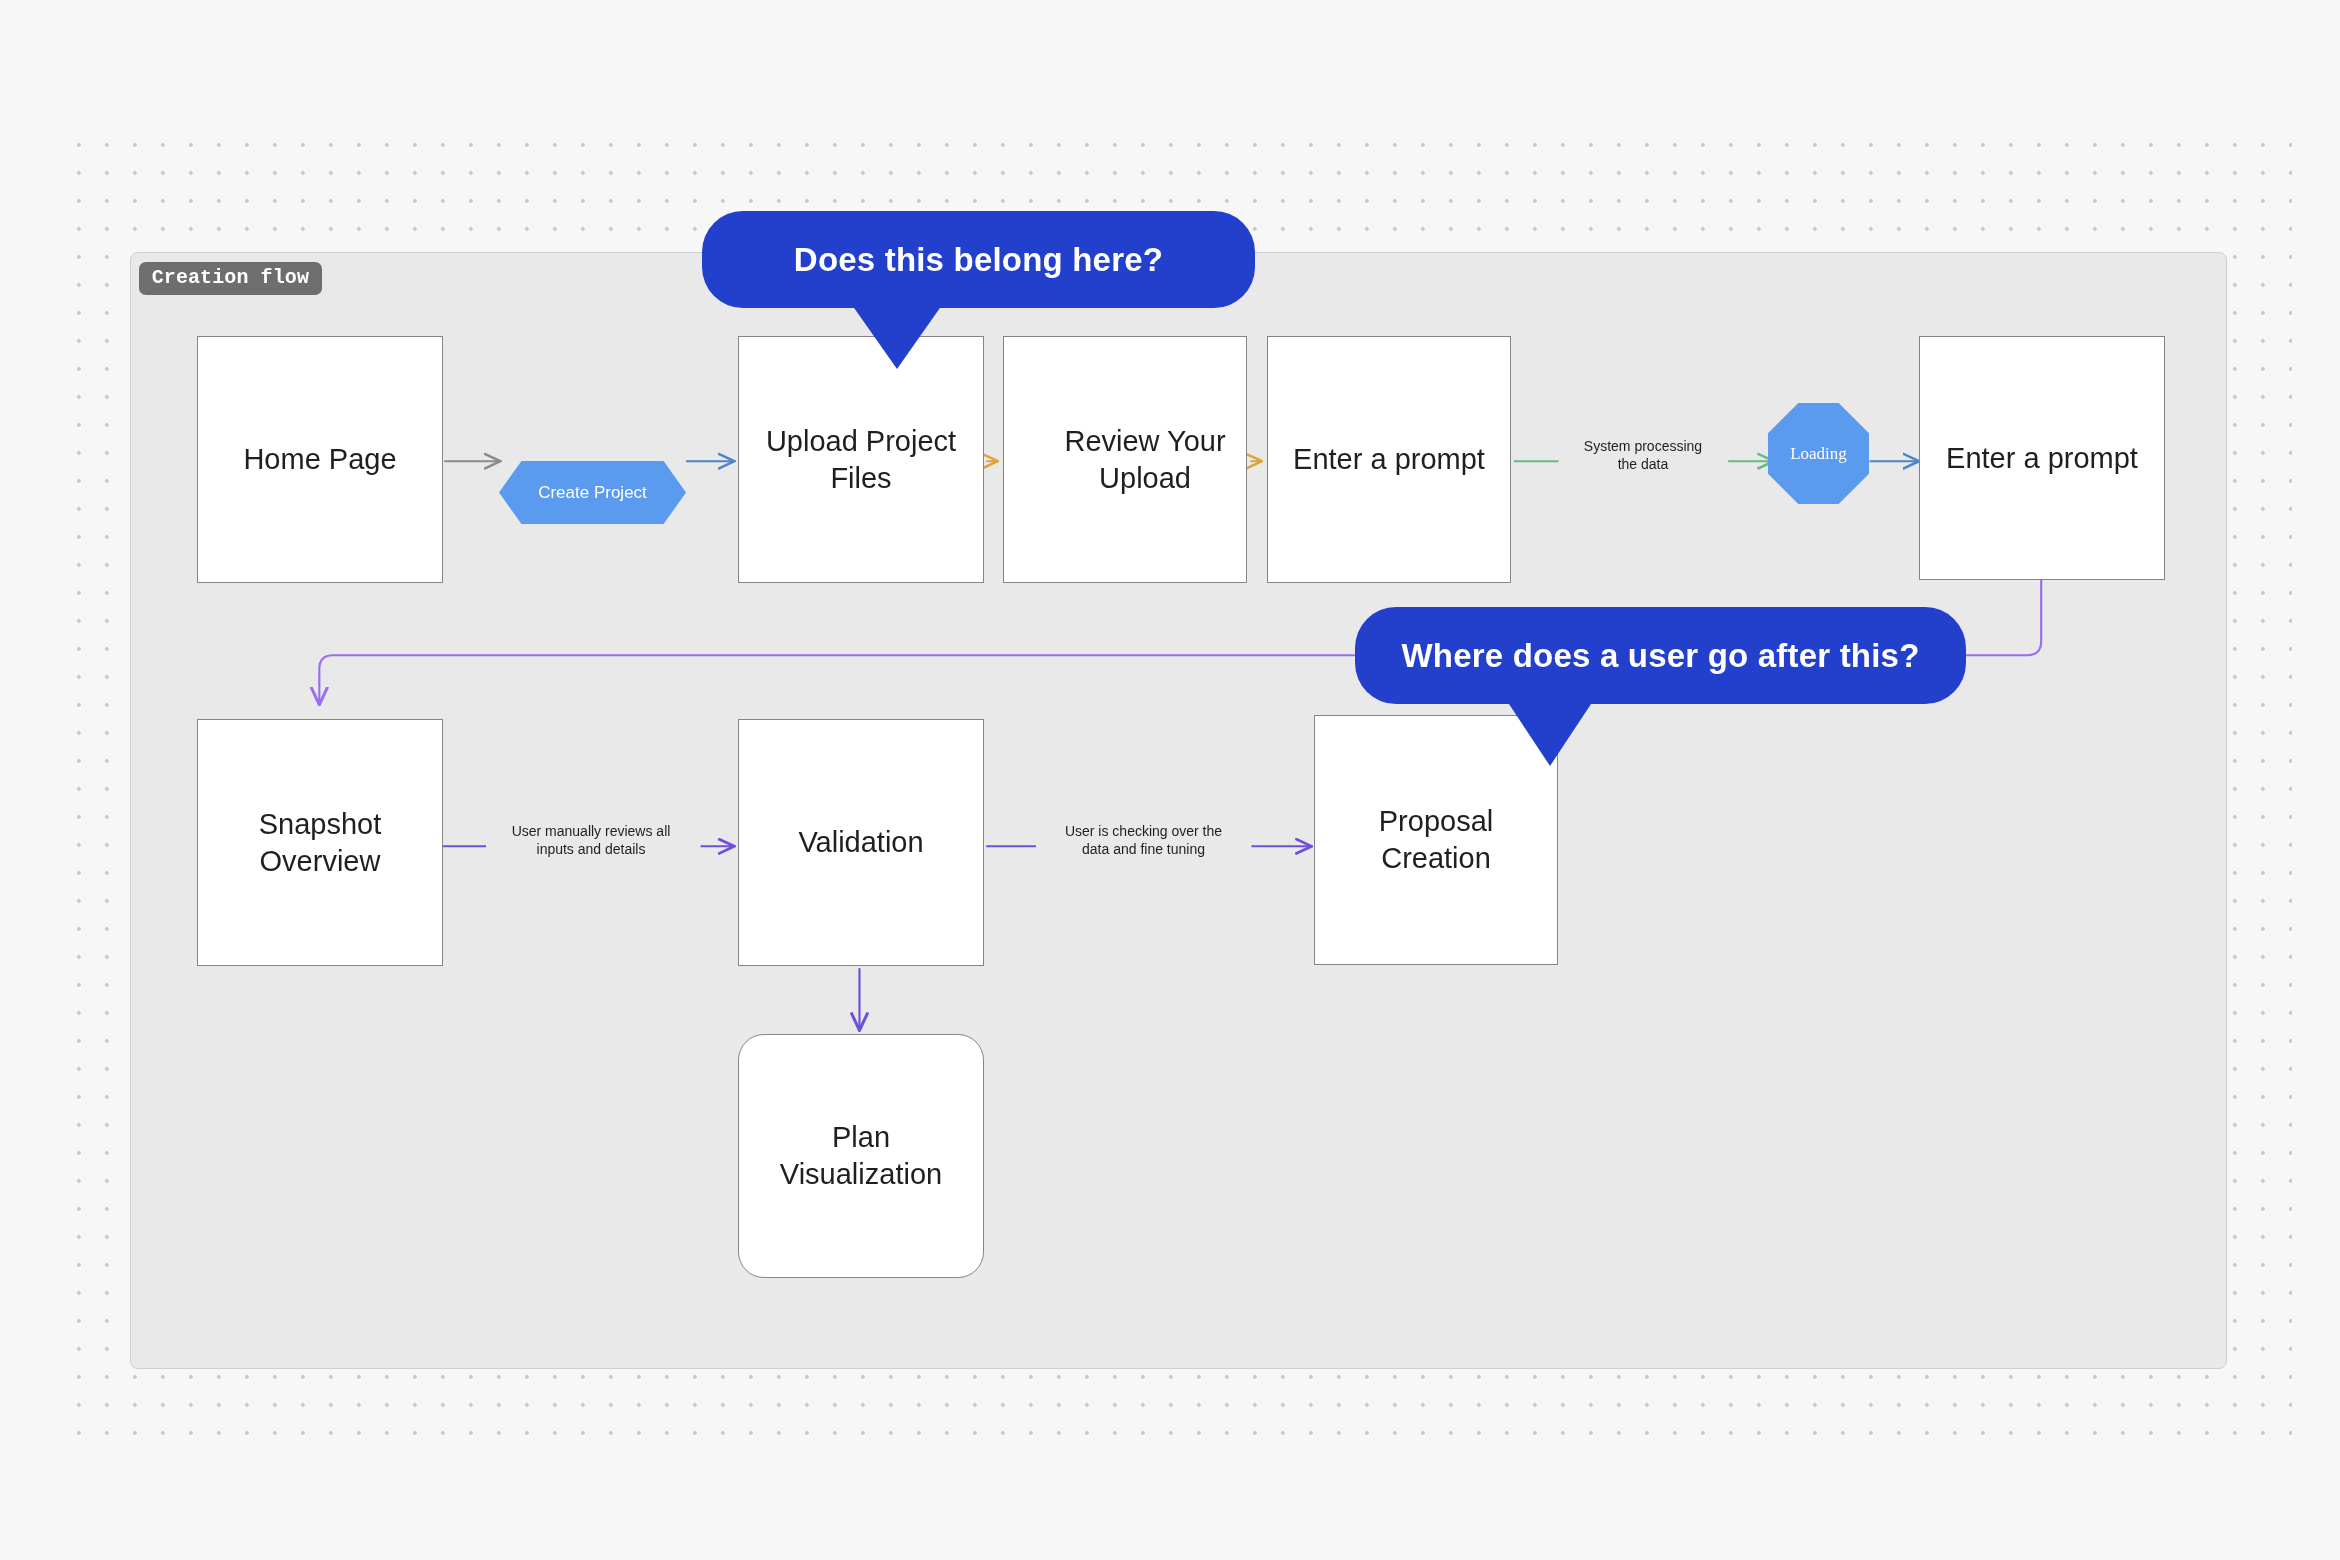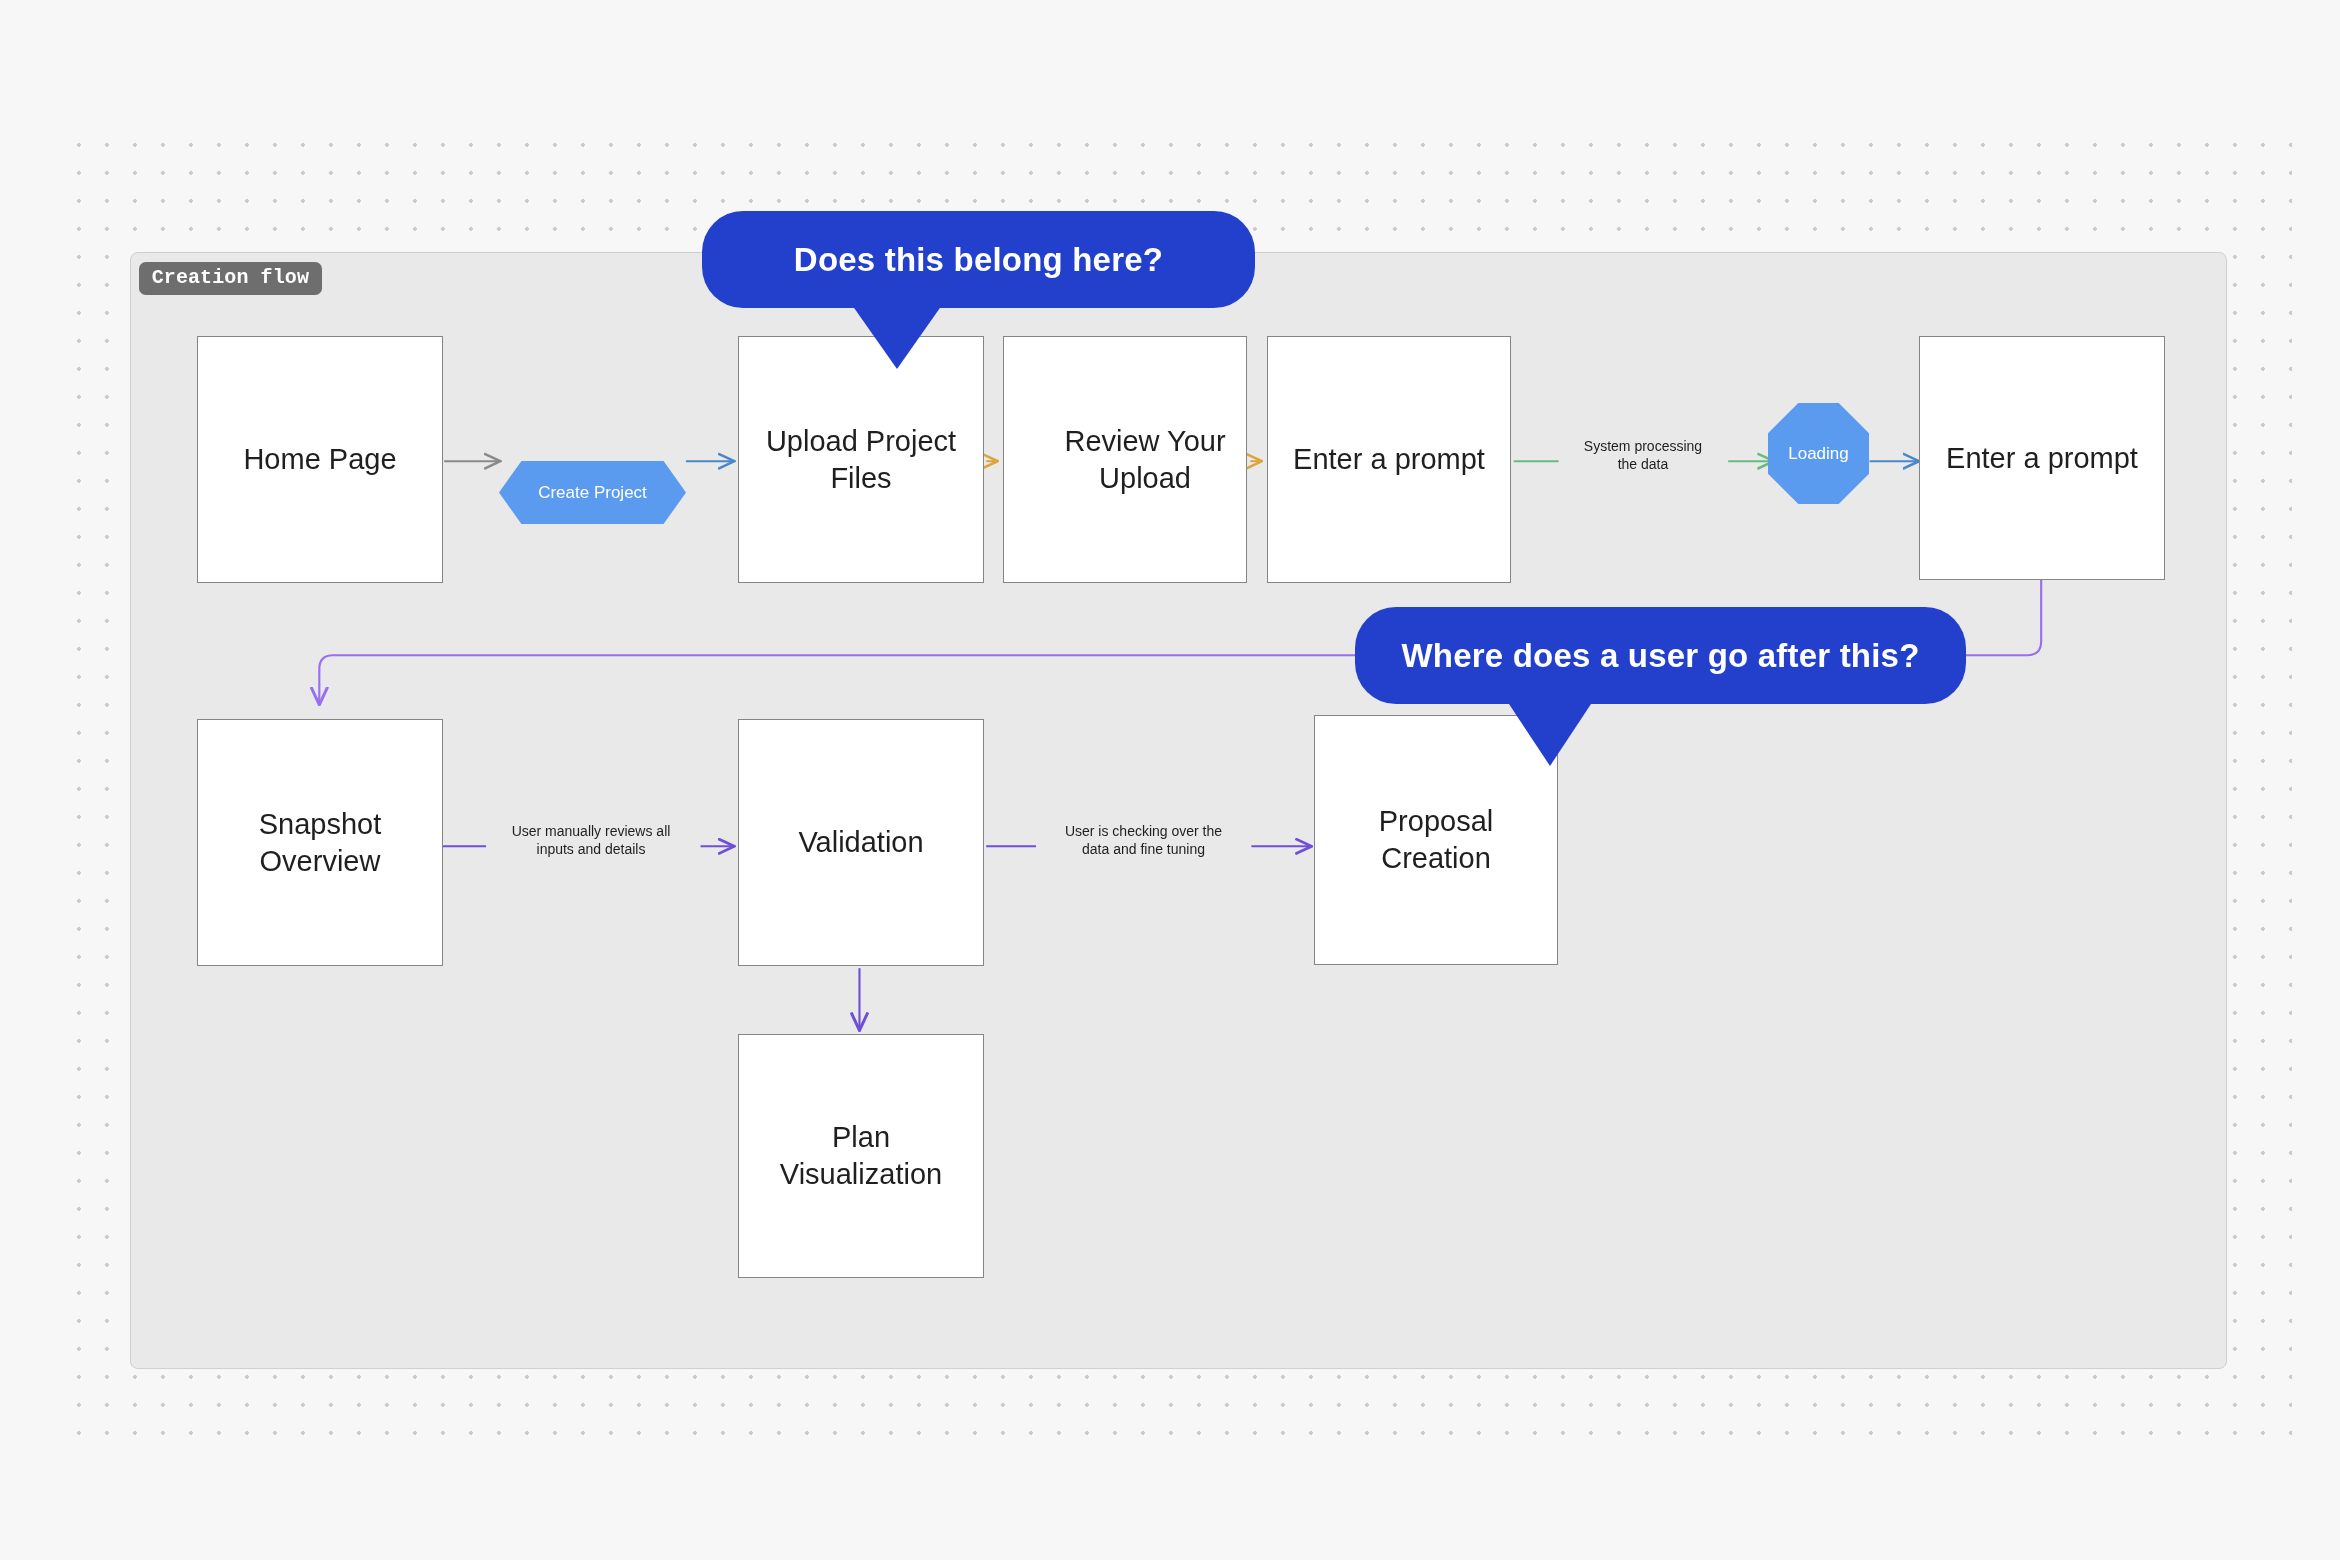--- a/index.html
+++ b/index.html
@@ -218,21 +218,21 @@
 
   <div class="node" style="left:1003px; top:336px; width:244px; height:247px;padding-left:46px;">
     <span class="node-text" style="white-space:pre-line;">Review Your
 Upload</span>
   </div>
 
   <div class="node" style="left:1267px; top:336px; width:244px; height:247px;">
     <span class="node-text">Enter a prompt</span>
   </div>
 
-  <div class="octagon" style="left:1768px; top:403px; width:101px; height:101px;">
+  <div class="octagon" style="left:1768px; top:403px; width:101px; height:101px;font-family:Liberation Serif, serif;">
     <span class="node-text">Loading</span>
   </div>
 
   <div class="node" style="left:1919px; top:336px; width:246px; height:244px;">
     <span class="node-text">Enter a prompt</span>
   </div>
 
   <div class="node" style="left:197px; top:719px; width:246px; height:247px;">
     <span class="node-text" style="white-space:pre-line;">Snapshot
 Overview</span>
@@ -240,21 +240,21 @@
 
   <div class="node" style="left:738px; top:719px; width:246px; height:247px;">
     <span class="node-text">Validation</span>
   </div>
 
   <div class="node" style="left:1314px; top:715px; width:244px; height:250px;">
     <span class="node-text" style="white-space:pre-line;">Proposal
 Creation</span>
   </div>
 
-  <div class="node" style="left:738px; top:1034px; width:246px; height:244px;">
+  <div class="node" style="left:738px; top:1034px; width:246px; height:244px;border-radius:26px;">
     <span class="node-text" style="white-space:pre-line;">Plan
 Visualization</span>
   </div>
 
   <div class="edge-label" style="left:1558px; top:437px; width:170px; white-space:pre-line;">System processing
 the data</div>
 
   <div class="edge-label" style="left:480px; top:822px; width:222px; white-space:pre-line;">User manually reviews all
 inputs and details</div>
 

